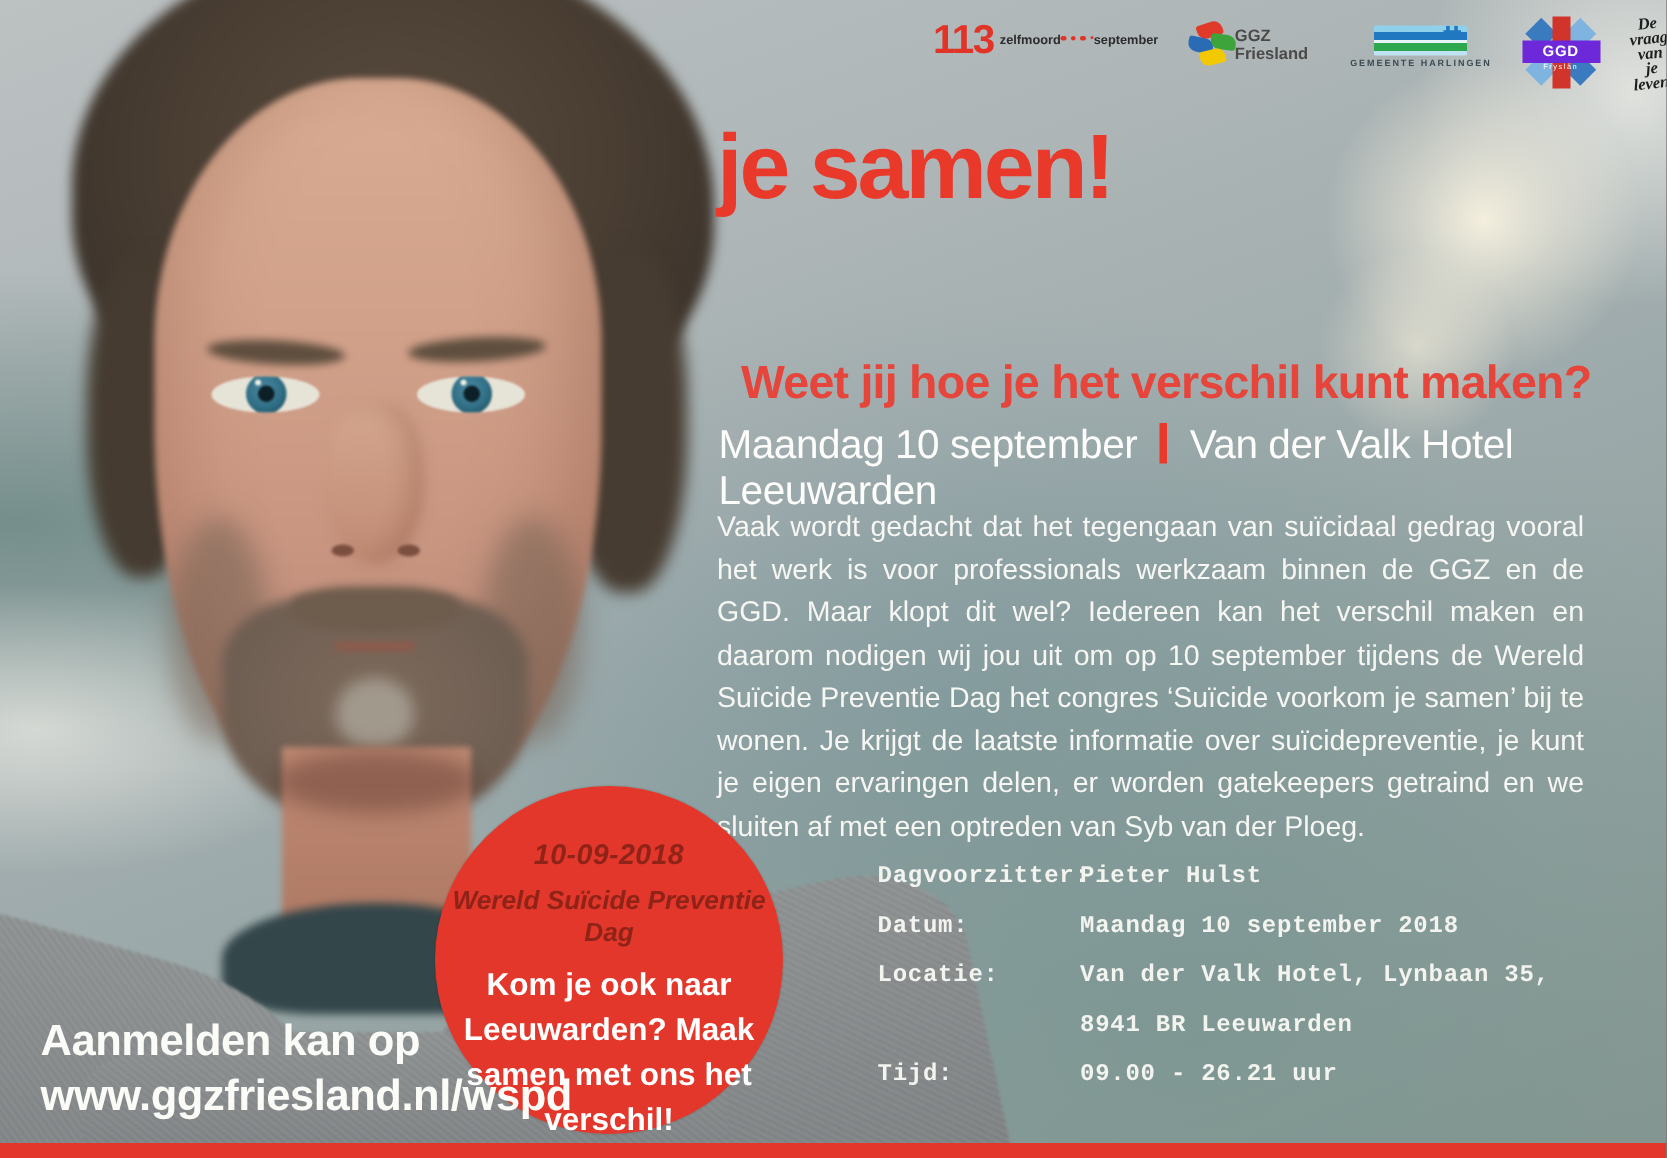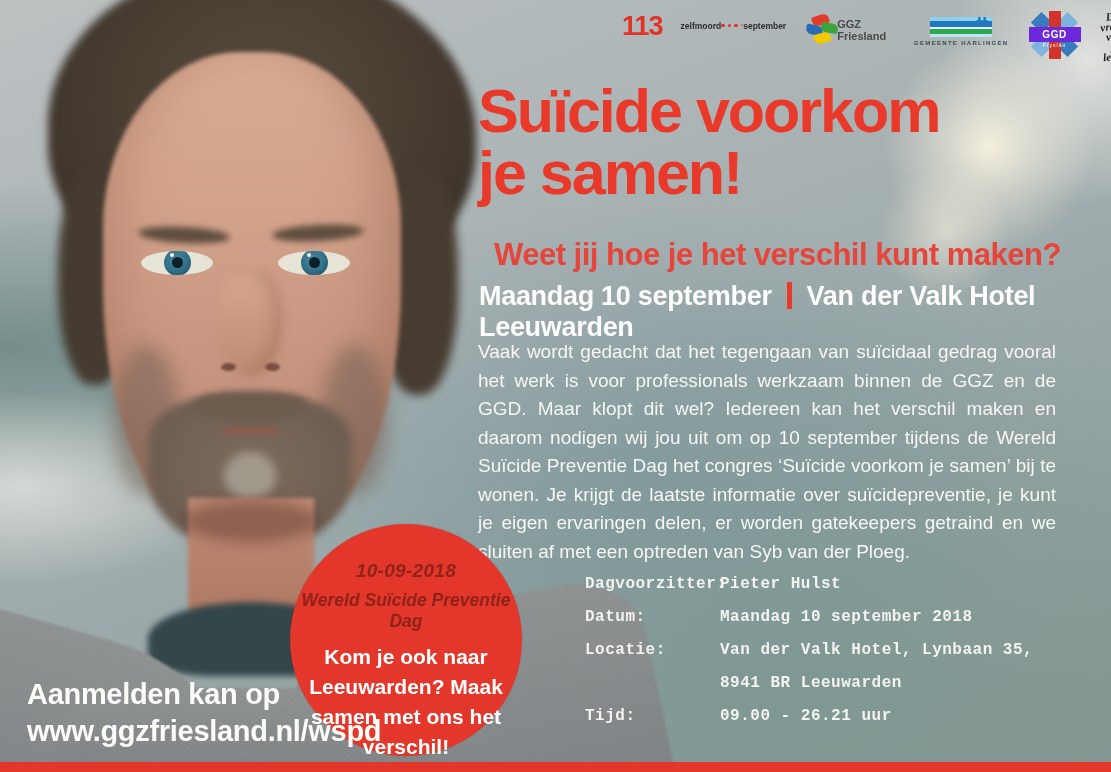--- a/index.html
+++ b/index.html
@@ -64,21 +64,21 @@
       repeating-linear-gradient(38deg, rgba(255,255,255,.08) 0 2px, rgba(0,0,0,.06) 2px 4px),
       linear-gradient(180deg,#8e9293,#777b7d); filter:blur(1px); }
   .sweater-l { left:-95px; top:636px; width:340px; height:280px; transform:rotate(16deg); border-radius:18% 50% 0 0; }
   .sweater-r { left:268px; top:608px; width:400px; height:300px; transform:rotate(-12deg); border-radius:45% 20% 0 0; }
   .sweater-front { left:55px; top:688px; width:430px; height:130px; border-radius:30% 30% 0 0; }
 
   
   .logos { position:absolute; top:7px; left:622px; right:6px; height:52px; display:flex; align-items:flex-start; gap:20px; }
   .logo { display:flex; align-items:center; }
   
-  .l113 { gap:18px; margin-top:6px; }
+  .l113 { gap:4px; margin-top:6px; }
   .l113-num { font-size:27px; font-weight:700; color:#e23327; letter-spacing:-1px; line-height:1; }
   .l113-col { display:flex; line-height:1; }
   .l113-col span { font-size:8.5px; font-weight:700; color:#2c2c2c; }
   .l113-dots { display:flex; gap:3px; margin:1.5px 0; }
   .l113-dots i { width:3.5px; height:3.5px; border-radius:50%; background:#e23327; }
   .l113-dots i:last-child { background:#f0f0ee; border:1px solid #e23327; width:2.5px; height:2.5px; }
   
   .ggz { gap:7px; margin-top:8px; }
   .pinwheel { position:relative; width:32px; height:30px; }
   .pinwheel i { position:absolute; width:17px; height:10px; border-radius:2px 6px 2px 6px; }
@@ -115,21 +115,21 @@
     clip-path:polygon(50% 0,58% 30%,78% 8%,68% 38%,95% 32%,72% 52%,88% 68%,60% 60%,55% 90%,47% 60%,26% 74%,38% 52%,8% 48%,36% 38%,22% 10%,45% 28%); }
   .nzo-label { position:absolute; left:4px; bottom:1px; color:#fff; font-weight:700; font-size:10px; letter-spacing:.5px; }
   .nzo-sub { font-size:5px; color:#2f82c0; letter-spacing:.4px; white-space:nowrap; }
 
   
   .title { position:absolute; left:478px; top:80px; width:620px;
     font-size:61px; line-height:62px; font-weight:700; letter-spacing:-2px; color:#e9392b; }
   .subtitle { position:absolute; left:494px; top:237px; width:620px;
     font-size:31px; font-weight:700; letter-spacing:-.5px; color:#e5453a; }
   .event-line { position:absolute; left:479px; top:281px; width:620px;
-    font-size:27px; font-weight:700; color:#fdfdfb; letter-spacing:-.3px; }
+    font-size:27px; font-weight:400; color:#fdfdfb; letter-spacing:-.3px; }
   .event-sep { display:inline-block; width:5px; height:27px; background:#e9392b; margin:0 15px; vertical-align:-4px; }
   .body-text { position:absolute; left:478px; top:338px; width:578px;
     font-size:19px; line-height:28.5px; color:#f6f6f3; text-align:justify; }
 
   
   .badge { position:absolute; left:290px; top:524px; width:232px; height:232px; border-radius:50%;
     background:#e2372a; box-shadow:0 0 0 1px rgba(0,0,0,.05); text-align:center; padding-top:36px; }
   .badge-date { font-size:19px; font-weight:700; font-style:italic; color:#8f2318; letter-spacing:.3px; }
   .badge-event { font-size:17.5px; font-weight:700; font-style:italic; color:#8f2318; margin-top:8px; }
   .badge-cta { margin-top:10px; font-size:21px; font-weight:700; color:#fff; line-height:30px; }
@@ -242,21 +242,20 @@
     <div class="logo nzo">
       <span class="nzo-box">
         <span class="nzo-splash"></span>
         <span class="nzo-label">nzo</span>
       </span>
       <span class="nzo-sub">nederlandse zuivel organisatie</span>
     </div>
   </div>
 
   <div class="title">
-    <div>Suïcide voorkom</div>
     <div>je samen!</div>
   </div>
   <div class="subtitle">Weet jij hoe je het verschil kunt maken?</div>
   <div class="event-line">
     <span>Maandag 10 september</span><span class="event-sep"></span><span>Van der Valk Hotel Leeuwarden</span>
   </div>
   <p class="body-text">Vaak wordt gedacht dat het tegengaan van suïcidaal gedrag vooral het werk is voor professionals werkzaam binnen de GGZ en de GGD. Maar klopt dit wel? Iedereen kan het verschil maken en daarom nodigen wij jou uit om op 10 september tijdens de Wereld Suïcide Preventie Dag het congres ‘Suïcide voorkom je samen’ bij te wonen. Je krijgt de laatste informatie over suïcidepreventie, je kunt je eigen ervaringen delen, er worden gatekeepers getraind en we sluiten af met een optreden van Syb van der Ploeg.</p>
 
   <div class="badge">
     <div class="badge-date">10-09-2018</div>

